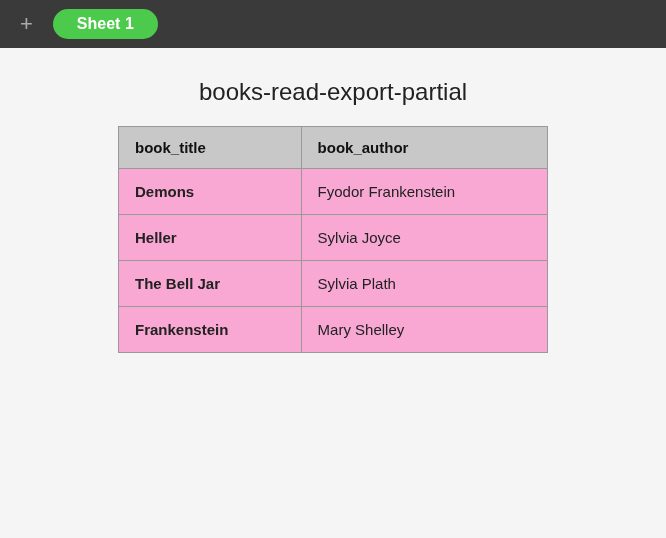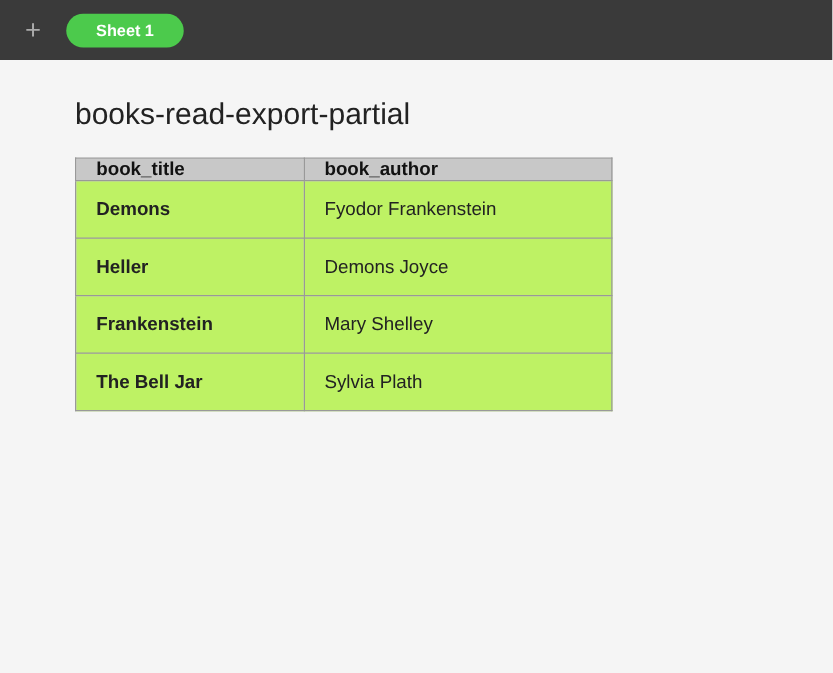--- a/index.html
+++ b/index.html
@@ -32,32 +32,33 @@
       cursor: pointer;
       line-height: 1;
       background: none;
       border: none;
       padding: 4px 8px;
     }
 
     .tab-active {
       background: #4cca4c;
       color: white;
-      font-size: 13px;
+      font-size: 16px;
       font-weight: 600;
       border-radius: 20px;
       padding: 6px 24px;
       border: none;
       cursor: pointer;
     }
 
     .main-content {
       padding: 30px 60px 40px 60px;
       display: flex;
       flex-direction: column;
+      align-items: center;
     }
 
     .spreadsheet-title {
       font-size: 24px;
       font-weight: 500;
       color: #222;
       margin-bottom: 20px;
       font-family: -apple-system, BlinkMacSystemFont, 'Helvetica Neue', Arial, sans-serif;
     }
 
@@ -65,31 +66,31 @@
       border-collapse: collapse;
       width: 430px;
       border: 1.5px solid #999;
     }
 
     .data-table th {
       background: #c8c8c8;
       font-weight: 700;
       font-size: 15px;
       color: #111;
-      padding: 0 16px;
+      padding: 12px 16px;
       text-align: left;
       border: 1.5px solid #999;
     }
 
     .data-table td {
       padding: 14px 16px;
       font-size: 15px;
       color: #222;
       border: 1.5px solid #999;
-      background: #bef264;
+      background: #f9a8d4;
     }
 
     .data-table td:first-child {
       font-weight: 700;
     }
   </style>
 </head>
 <body>
 
 <div class="tab-bar">
@@ -106,25 +107,25 @@
         <th>book_author</th>
       </tr>
     </thead>
     <tbody id="table-body">
     <tr>
           <td>Demons</td>
           <td>Fyodor Frankenstein</td>
         </tr>
         <tr>
           <td>Heller</td>
-          <td>Demons Joyce</td>
+          <td>Sylvia Joyce</td>
+        </tr>
+        <tr>
+          <td>The Bell Jar</td>
+          <td>Sylvia Plath</td>
         </tr>
         <tr>
           <td>Frankenstein</td>
           <td>Mary Shelley</td>
-        </tr>
-        <tr>
-          <td>The Bell Jar</td>
-          <td>Sylvia Plath</td>
         </tr>
       </tbody>
   </table>
 </div>
 
 </body></html>

